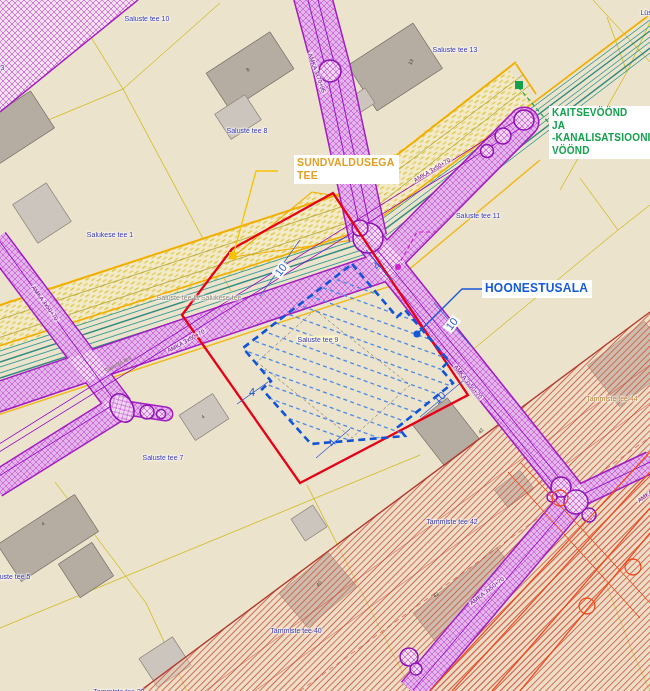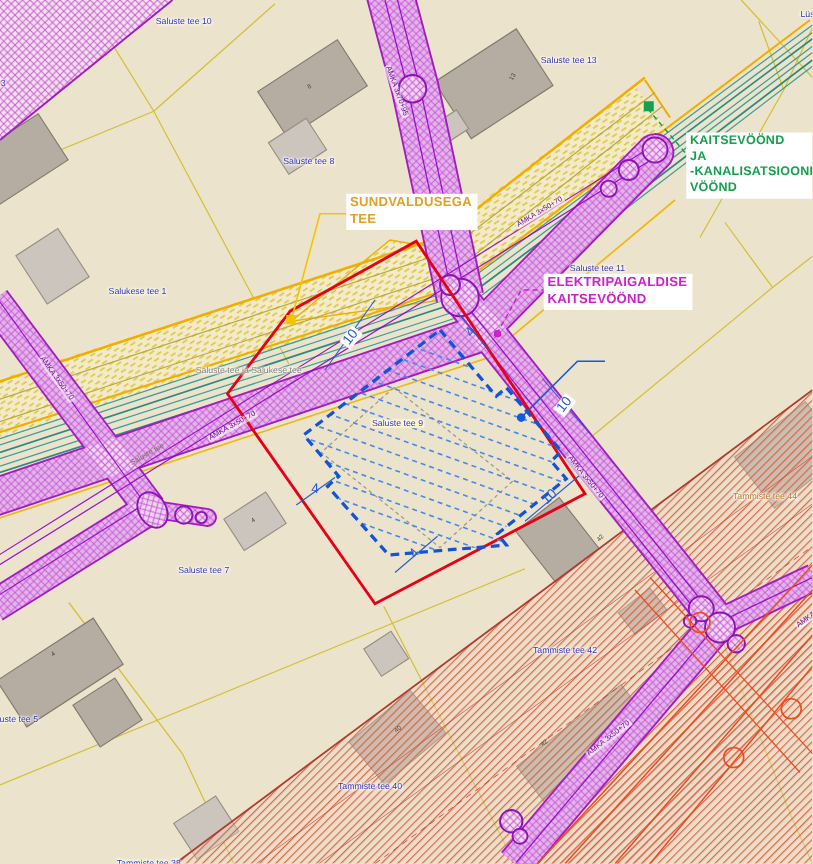--- a/index.html
+++ b/index.html
@@ -289,28 +289,27 @@
 <div class="dim" style="left:332px;top:443px;transform:translate(-50%,-50%) rotate(-50deg)">4</div>
 
 <div class="bnum" style="left:248px;top:70px;transform:translate(-50%,-50%) rotate(-35deg)">8</div>
 <div class="bnum" style="left:411px;top:62px;transform:translate(-50%,-50%) rotate(-60deg)">13</div>
 <div class="bnum" style="left:319px;top:584px;transform:translate(-50%,-50%) rotate(-42deg)">40</div>
 <div class="bnum" style="left:436px;top:595px;transform:translate(-50%,-50%) rotate(-40deg)">42</div>
 <div class="bnum" style="left:481px;top:431px;transform:translate(-50%,-50%) rotate(-52deg)">42</div>
 <div class="bnum" style="left:43px;top:524px;transform:translate(-50%,-50%) rotate(-35deg)">4</div>
 <div class="bnum" style="left:203px;top:417px;transform:translate(-50%,-50%) rotate(-35deg)">4</div>
 
-<div class="callout" style="left:277px;top:155px;color:#e2a126">
+<div class="callout" style="left:294px;top:155px;color:#e2a126">
   <div>SUNDVALDUSEGA</div>
   <div>TEE</div>
 </div>
 <div class="callout" style="left:549px;top:106px;color:#14a14d;font-size:10px">
   <div>KAITSEVÖÖND</div>
   <div>JA</div>
   <div>-KANALISATSIOONI</div>
   <div>VÖÖND</div>
 </div>
-<div class="callout" style="left:435px;top:219px;color:#cf1fcf">
-  <div>ELEKTRIPAIGALDISE</div>
-  <div>KAITSEVÖÖND</div>
+<div class="callout" style="left:482px;top:280px;color:#1659d6;font-size:12px">
+  <div>HOONESTUSALA</div>
 </div>
 
 </div>
 
 </body></html>

